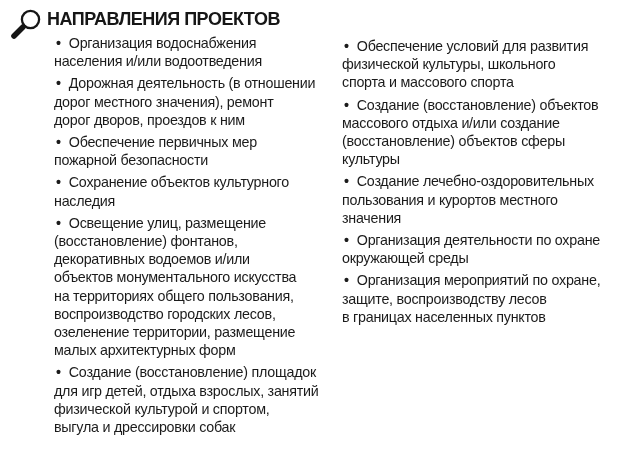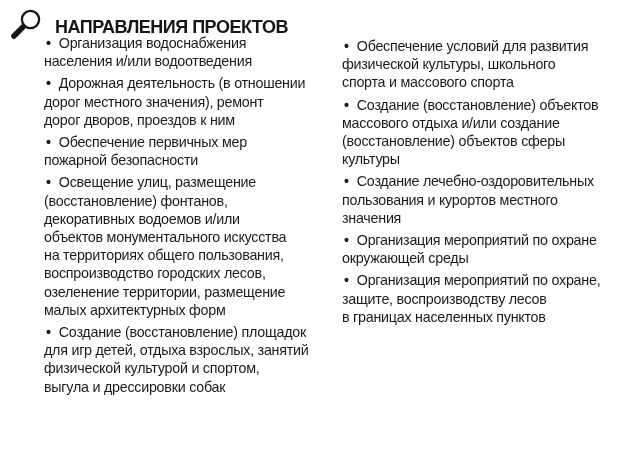--- a/index.html
+++ b/index.html
@@ -19,34 +19,34 @@
     position: absolute;
     left: 7px;
     top: 6px;
     width: 36px;
     height: 38px;
   }
   h1.page-title {
     position: absolute;
     left: 47px;
     top: 9px;
-    margin: 8px;
+    margin: 0;
     font-size: 18px;
     font-weight: 700;
     letter-spacing: -0.5px;
     line-height: 20px;
     color: #161616;
     white-space: nowrap;
   }
   .col {
     position: absolute;
     top: 34px;
   }
   .col-left {
-    left: 44px;
+    left: 54px;
     width: 287px;
   }
   .col-right {
     left: 342px;
     top: 37px;
     width: 284px;
   }
   p.item {
     margin: 0 0 4px 0;
     font-size: 14.3px;
@@ -76,20 +76,22 @@
 <h1 class="page-title">НАПРАВЛЕНИЯ ПРОЕКТОВ</h1>
 
 <div class="col col-left">
   <p class="item"><span class="dot">•</span><span class="txt">Организация водоснабжения
 населения и/или водоотведения</span></p>
   <p class="item"><span class="dot">•</span><span class="txt">Дорожная деятельность (в отношении
 дорог местного значения), ремонт
 дорог дворов, проездов к ним</span></p>
   <p class="item"><span class="dot">•</span><span class="txt">Обеспечение первичных мер
 пожарной безопасности</span></p>
+  <p class="item"><span class="dot">•</span><span class="txt">Сохранение объектов культурного
+наследия</span></p>
   <p class="item"><span class="dot">•</span><span class="txt">Освещение улиц, размещение
 (восстановление) фонтанов,
 декоративных водоемов и/или
 объектов монументального искусства
 на территориях общего пользования,
 воспроизводство городских лесов,
 озеленение территории, размещение
 малых архитектурных форм</span></p>
   <p class="item"><span class="dot">•</span><span class="txt">Создание (восстановление) площадок
 для игр детей, отдыха взрослых, занятий
@@ -101,18 +103,18 @@
   <p class="item"><span class="dot">•</span><span class="txt">Обеспечение условий для развития
 физической культуры, школьного
 спорта и массового спорта</span></p>
   <p class="item"><span class="dot">•</span><span class="txt">Создание (восстановление) объектов
 массового отдыха и/или создание
 (восстановление) объектов сферы
 культуры</span></p>
   <p class="item"><span class="dot">•</span><span class="txt">Создание лечебно-оздоровительных
 пользования и курортов местного
 значения</span></p>
-  <p class="item"><span class="dot">•</span><span class="txt">Организация мероприятий по охране
+  <p class="item"><span class="dot">•</span><span class="txt">Организация деятельности по охране
 окружающей среды</span></p>
   <p class="item"><span class="dot">•</span><span class="txt">Организация мероприятий по охране,
 защите, воспроизводству лесов
 в границах населенных пунктов</span></p>
 </div>
 
 </body></html>

